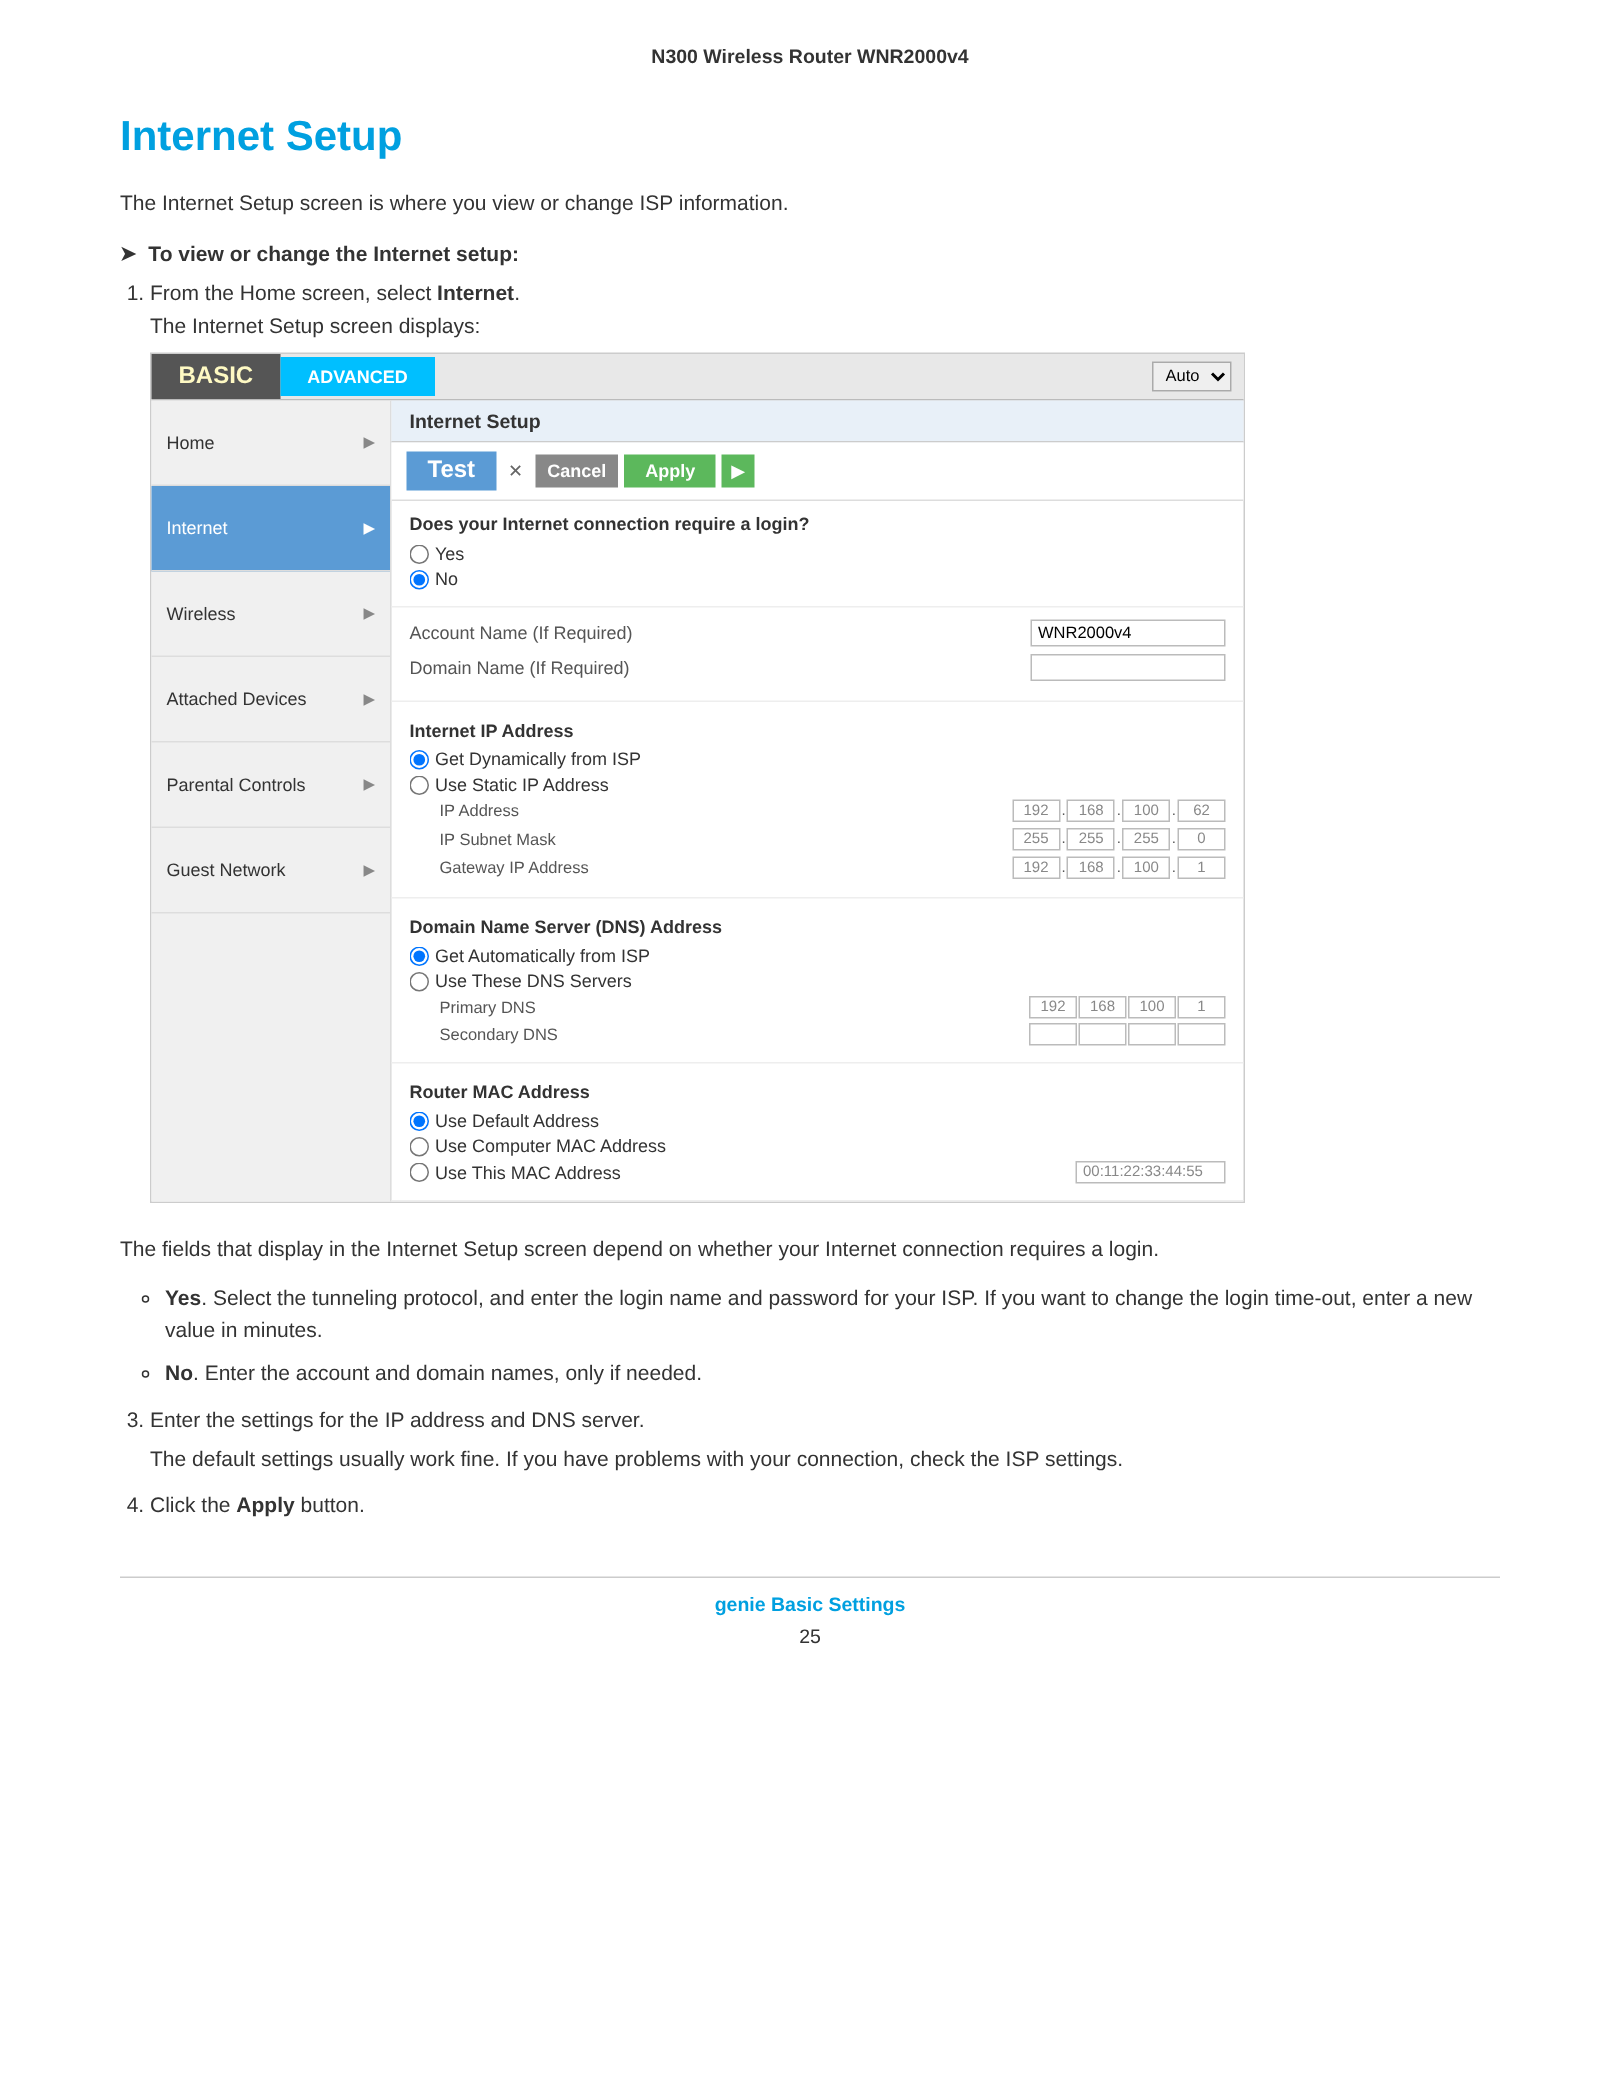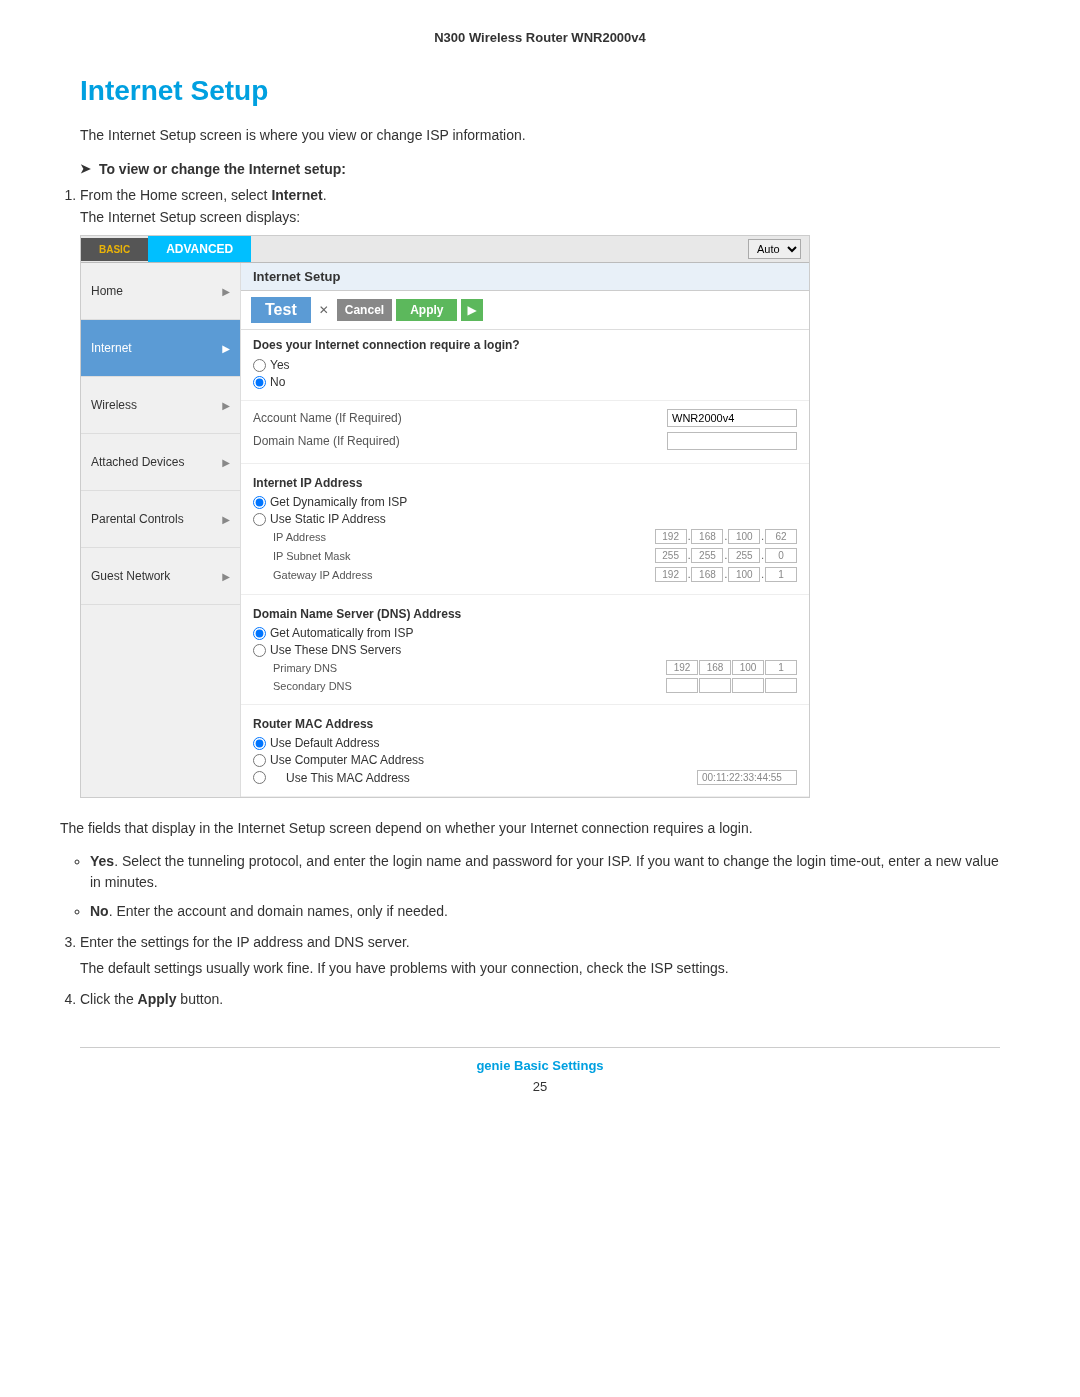--- a/index.html
+++ b/index.html
@@ -37,20 +37,21 @@
       display: flex;
       align-items: flex-start;
     }
     .step-header::before {
       content: "➤";
       color: #333;
       margin-right: 8px;
       font-size: 13px;
     }
     ol.steps {
+      margin-left: 20px;
       margin-top: 8px;
     }
     ol.steps > li {
       margin-bottom: 10px;
       font-size: 14px;
     }
     .screen-displays {
       font-size: 14px;
       margin-top: 6px;
       margin-bottom: 10px;
@@ -68,23 +69,23 @@
     }
     .router-top-bar {
       display: flex;
       align-items: center;
       background: #e8e8e8;
       border-bottom: 1px solid #bbb;
       padding: 0;
     }
     .tab-basic {
       background: #555;
-      color: #eab308;
+      color: #fef9c3;
       padding: 6px 18px;
-      font-size: 10px;
+      font-size: 16px;
       font-weight: bold;
       border: none;
     }
     .tab-advanced {
       background: #00bfff;
       color: #fff;
       padding: 6px 18px;
       font-size: 12px;
       font-weight: bold;
       border: none;
@@ -494,21 +495,21 @@
             <div class="section-title">Router MAC Address</div>
             <div class="radio-row">
               <input type="radio" name="mac_type" checked="" style="">
               <label>Use Default Address</label>
             </div>
             <div class="radio-row">
               <input type="radio" name="mac_type" style="">
               <label>Use Computer MAC Address</label>
             </div>
             <div class="radio-row" style="justify-content: space-between; display: flex;">
-              <span style="display:flex;align-items:center;gap:20px;">
+              <span style="display:flex;align-items:center;gap:4px;">
                 <input type="radio" name="mac_type" style="">
                 <label>Use This MAC Address</label>
               </span>
               <input class="mac-field" type="text" value="00:11:22:33:44:55" style="">
             </div>
           </div>
 
         </div>
       </div>
     </div>

